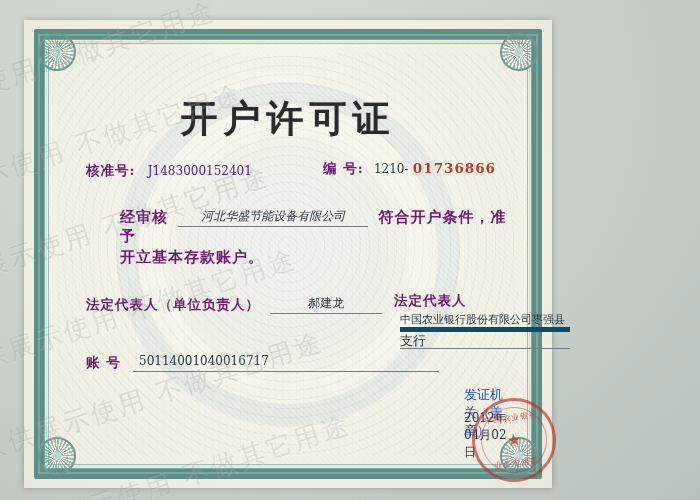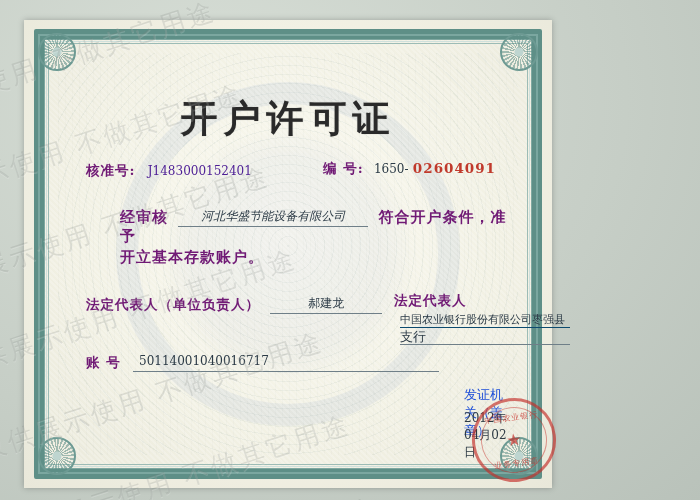--- a/index.html
+++ b/index.html
@@ -118,21 +118,21 @@
   .r-number{right:16px;top:104px;text-align:right;}
   .r-body1{left:56px;top:152px;}
   .r-body2{left:56px;top:192px;}
   .r-legal{left:22px;top:240px;}
   .r-bank{left:330px;top:236px;}
   .r-account{left:22px;top:298px;}
   .r-issuer{left:400px;top:330px;text-align:left;}
   .r-date{left:400px;top:354px;}
 
   .bank-val{
-    display:inline-block;width:170px;border-bottom:1px solid #0c4a6e;
+    display:inline-block;width:170px;border-bottom:5px solid #0c4a6e;
     font-size:11px;line-height:14px;color:#2b3a46;
   }
   .bank-val2{
     display:inline-block;width:170px;border-bottom:1px solid #6f7f88;
     font-size:13px;line-height:14px;color:#2b3a46;
   }
 
   
   .seal{
     position:absolute;left:448px;top:378px;width:78px;height:78px;border-radius:50%;
@@ -198,22 +198,22 @@
 
       <div class="title">开户许可证</div>
 
       <div class="row r-approve">
         <span class="lbl">核准号:</span>
         <span class="hand ink" style="margin-left:8px;">J1483000152401</span>
       </div>
 
       <div class="row r-number">
         <span class="lbl">编 号:</span>
-        <span class="hand" style="margin-left:6px;">1650-</span>
-        <span class="red">02604091</span>
+        <span class="hand" style="margin-left:6px;">1210-</span>
+        <span class="red">01736866</span>
       </div>
 
       <div class="row r-body1">
         <span class="lbl" style="font-size:15px;">经审核</span>
         <span class="ul hand" style="width:190px;margin:0 6px;font-style:italic;">河北华盛节能设备有限公司</span>
         <span class="lbl" style="font-size:15px;">符合开户条件，准予</span>
       </div>
 
       <div class="row r-legal">
         <span class="lbl">法定代表人（单位负责人）</span>

